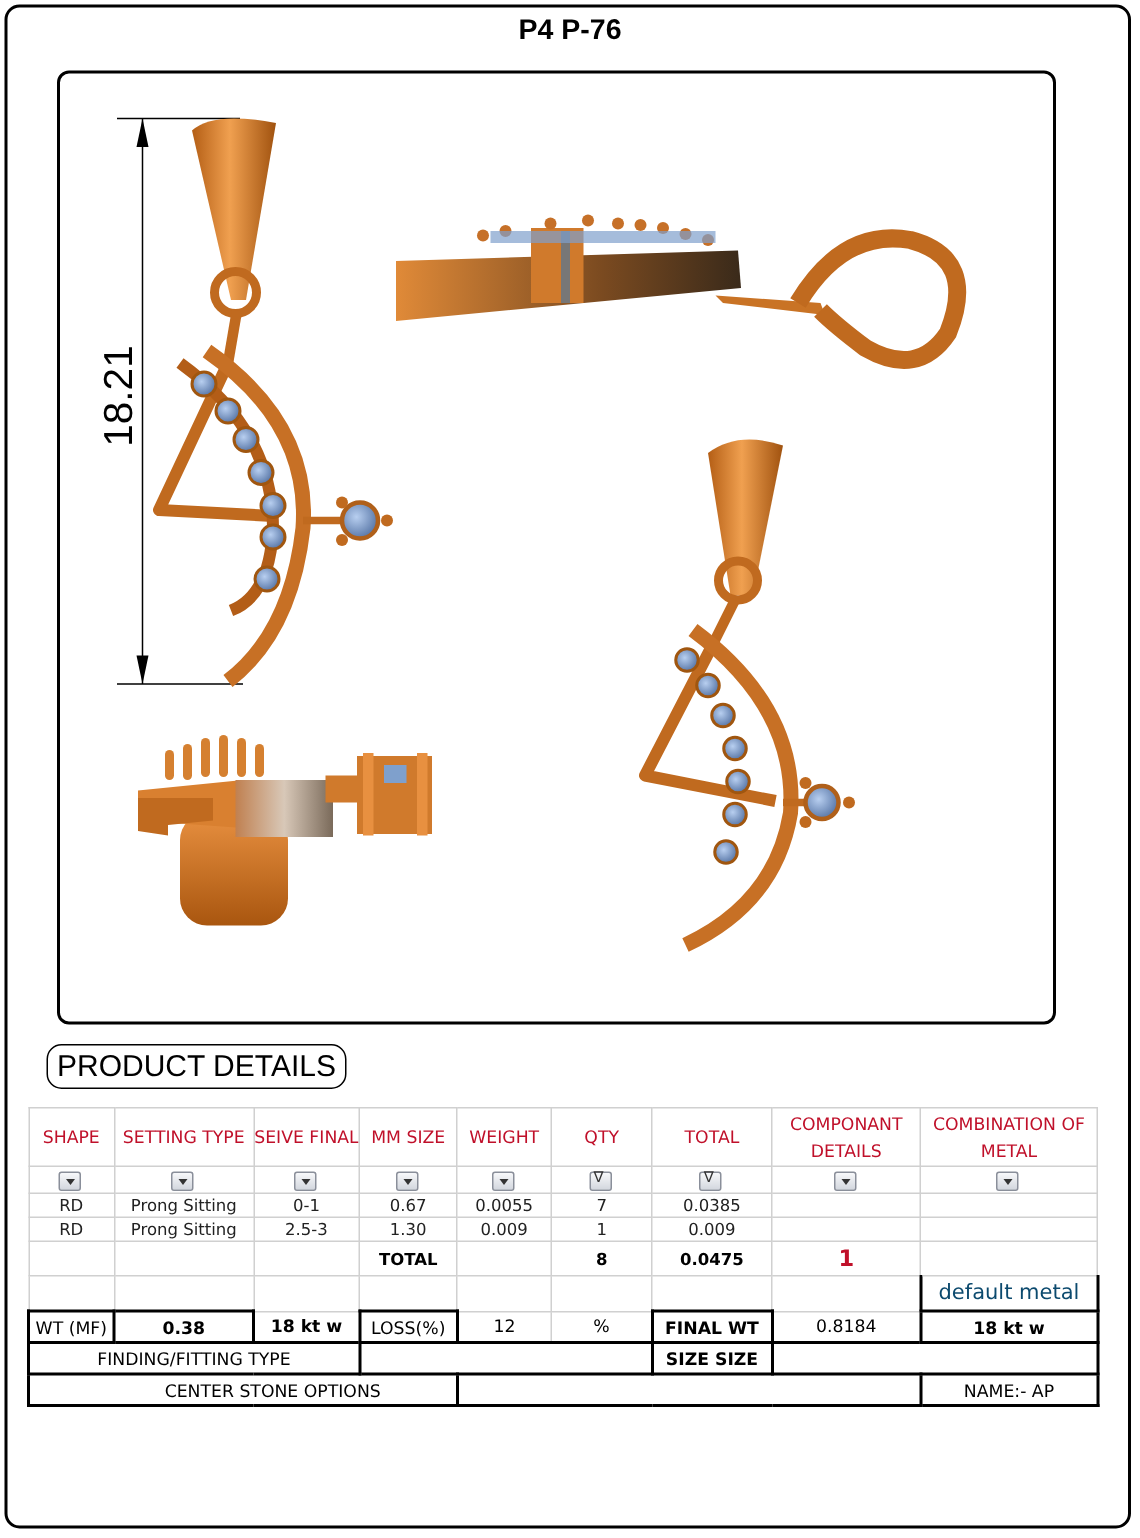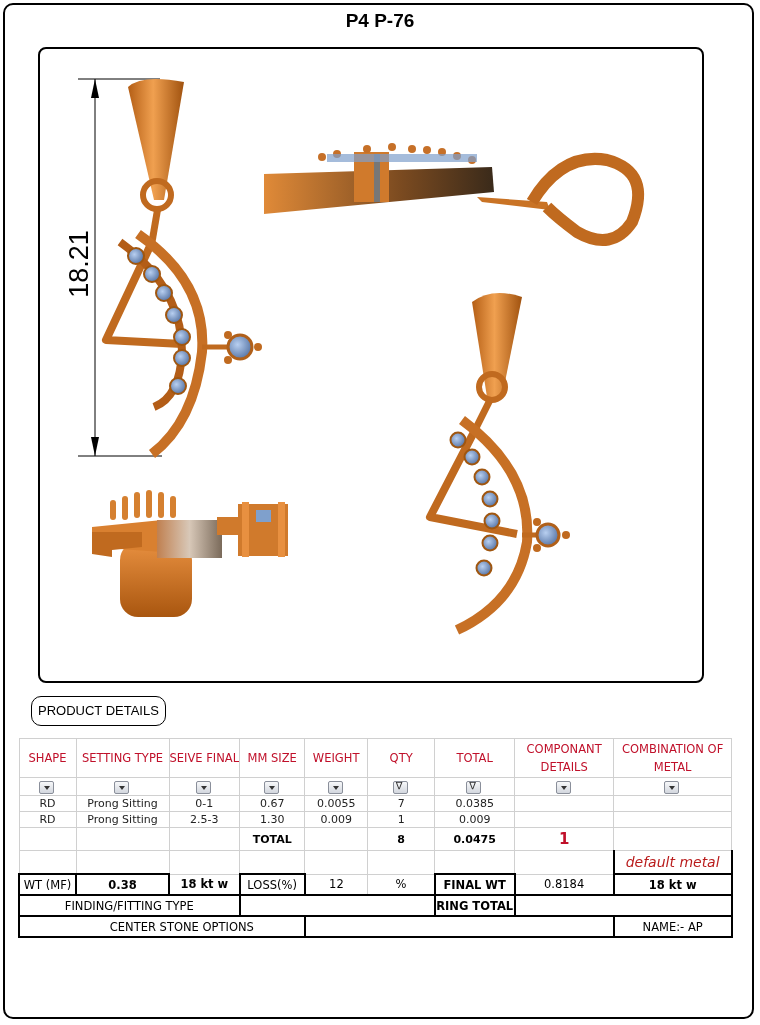--- a/index.html
+++ b/index.html
@@ -1,36 +1,36 @@
 <!DOCTYPE html>
 <html><head>
 <meta charset="utf-8">
 <style>
   html,body{margin:0;padding:0;background:#fff;}
   body{width:760px;height:1025px;position:relative;overflow:hidden;font-family:"Liberation Sans",sans-serif;}
   .outer{position:absolute;left:3px;top:3px;width:751px;height:1016px;border:2px solid #000;border-radius:10px;box-sizing:border-box;}
   .title{position:absolute;left:0;width:760px;top:10px;text-align:center;font-weight:bold;font-size:19px;font-family:"Liberation Sans",sans-serif;letter-spacing:0px;}
   .imgframe{position:absolute;left:38px;top:47px;width:666px;height:636px;border:2px solid #000;border-radius:8px;box-sizing:border-box;background:#fff;overflow:hidden;}
-  .pd-label{position:absolute;left:31px;top:696px;height:28px;padding:0 6px;border:1.5px solid #000;border-radius:10px;font-size:13px;line-height:28px;font-family:"Liberation Sans",sans-serif;}
+  .pd-label{position:absolute;left:31px;top:696px;height:28px;padding:0 6px;border:1.5px solid #000;border-radius:10px;font-size:20px;line-height:28px;font-family:"Liberation Sans",sans-serif;}
   table.grid{position:absolute;left:18px;top:738px;border-collapse:collapse;font-family:"DejaVu Sans",sans-serif;font-size:11px;table-layout:fixed;}
   table.grid td{border:1px solid #d0d0d0;padding:0;text-align:center;vertical-align:middle;overflow:hidden;white-space:nowrap;}
   .hdr td{color:#c0102a;font-size:11.5px;height:38px;border-top:2px solid #000;border-left:1px solid #000;border-right:1px solid #000;}
   .hdr td.wrap{white-space:normal;line-height:18px;}
   .flt td{height:17px;border-top:1px solid #000;border-bottom:1px solid #000;border-left:1px solid #000;border-right:1px solid #000;position:relative;text-align:right;}
   .ddbtn{display:inline-block;width:15px;height:13px;margin:1px 2px 0 0;border:1px solid #8a8f9a;border-radius:2px;background:linear-gradient(#f7f8fa,#d3d7de);box-sizing:border-box;vertical-align:middle;position:relative;}
   .ddbtn::after{content:"";position:absolute;left:4px;top:4px;border-left:3px solid transparent;border-right:3px solid transparent;border-top:4px solid #333;}
   .ddbtn.filt::after{content:"";border:none;}
   .ddbtn .fglyph{position:absolute;left:2px;top:-2px;font-size:10px;color:#333;font-family:"DejaVu Sans",sans-serif;}
   .data td{height:15px;font-size:11px;color:#222;border-left:1px solid #000;border-right:1px solid #000;}
   .data.first td{border-top:1px solid #000;}
   .tot td{height:22px;font-weight:bold;border:1px solid #000;border-top:2px solid #000;border-bottom:2px solid #000;}
   .tot td.nb{font-weight:normal;}
   .tot td.red1{color:#c0102a;font-size:15px;}
   .blank td{height:22px;}
-  .blank td.dm{color:#b91c1c;font-size:14px;border:2px solid #000;border-top:none;font-style:italic;}
+  .blank td.dm{color:#0c4a6e;font-size:14px;border:2px solid #000;border-top:none;}
   .wt td{height:19px;font-size:11.5px;border-bottom:1px solid #000;}
   .wt td.box{border:2px solid #000;}
   .row2 td{height:19px;font-size:11.5px;text-align:left;padding-left:3px;border-bottom:2px solid #000;}
   .bold{font-weight:bold;}
 </style>
 </head>
 <body>
 
 <div class="outer"></div>
 <div class="title">P4 P-76</div>
@@ -252,21 +252,21 @@
     <td class="box">LOSS(%)</td>
     <td>12</td>
     <td>%</td>
     <td class="box bold">FINAL WT</td>
     <td>0.8184</td>
     <td class="box bold">18 kt w</td>
   </tr>
   <tr class="row2">
     <td colspan="3" style="border:2px solid #000;">FINDING/FITTING TYPE</td>
     <td colspan="3" style="border:2px solid #000;"></td>
-    <td class="bold" style="border:2px solid #000;text-align:center;padding-left:0;">RING TOTAL</td>
+    <td class="bold" style="border:2px solid #000;text-align:center;padding-left:0;">SIZE SIZE</td>
     <td colspan="2" style="border:2px solid #000;"></td>
   </tr>
   <tr class="row2">
     <td colspan="4" style="border:2px solid #000;padding-left:40px;">CENTER STONE OPTIONS</td>
     <td colspan="4" style="border:2px solid #000;"></td>
     <td style="border:2px solid #000;">NAME:- AP</td>
   </tr>
 </tbody>
   </table>
 

